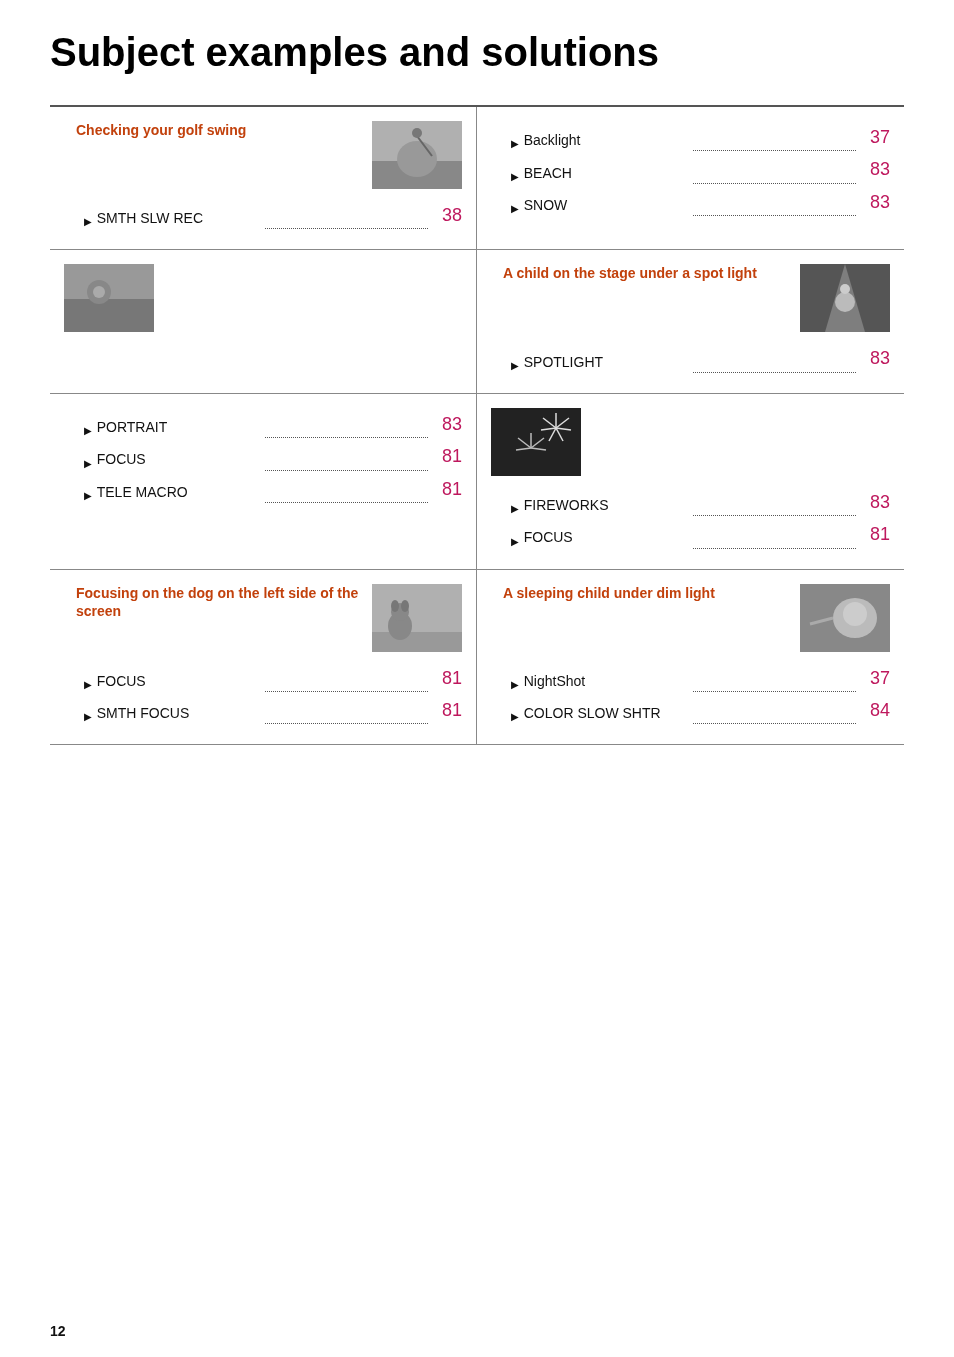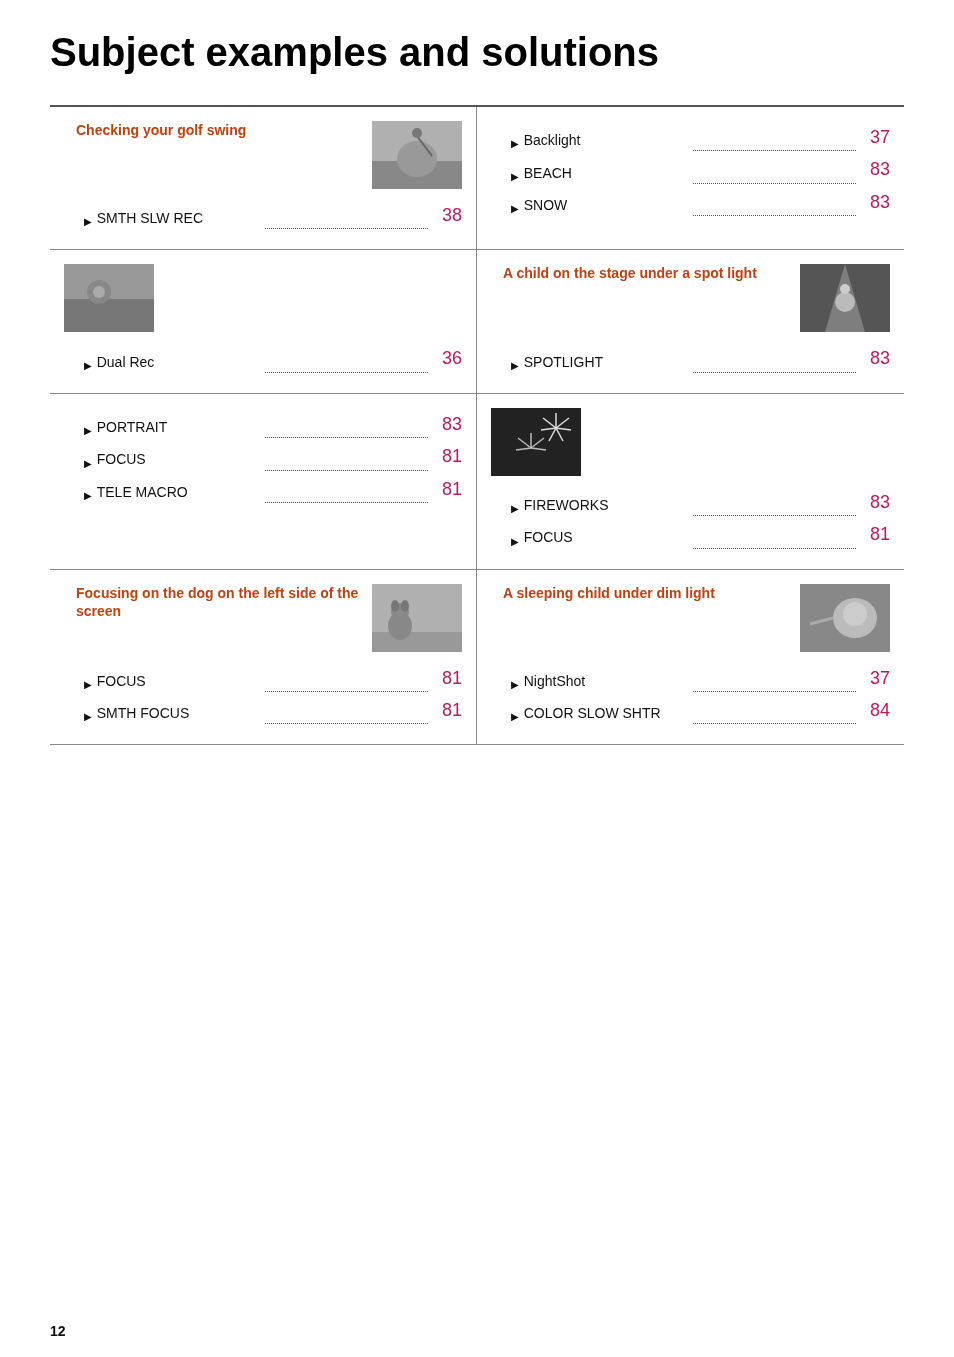--- a/index.html
+++ b/index.html
@@ -142,27 +142,20 @@
     </div>
     <div class="cell">
       <div class="cell-header">
         <div class="thumb" aria-label="movie recording image"><svg viewBox="0 0 90 68" xmlns="http://www.w3.org/2000/svg">
       <rect width="90" height="68" fill="#999"></rect>
       <rect x="0" y="35" width="90" height="33" fill="#777"></rect>
       <circle cx="35" cy="28" r="12" fill="#888"></circle>
       <circle cx="35" cy="28" r="6" fill="#aaa"></circle>
     </svg></div>
       </div>
-      <ul class="links">
-        <li>
-          <span class="link-text">Dual Rec</span>
-          <span class="link-dots"></span>
-          <span class="link-page">36</span>
-        </li>
-      </ul>
     </div>
     <div class="cell">
       <div class="cell-header">
         <div class="cell-title">A child on the stage under a spot light</div>
         <div class="thumb" aria-label="spotlight image"><svg viewBox="0 0 90 68" xmlns="http://www.w3.org/2000/svg">
       <rect width="90" height="68" fill="#555"></rect>
       <polygon points="45,0 25,68 65,68" fill="#999" opacity="0.6"></polygon>
       <circle cx="45" cy="38" r="10" fill="#bbb"></circle>
       <circle cx="45" cy="25" r="5" fill="#ccc"></circle>
     </svg></div>

